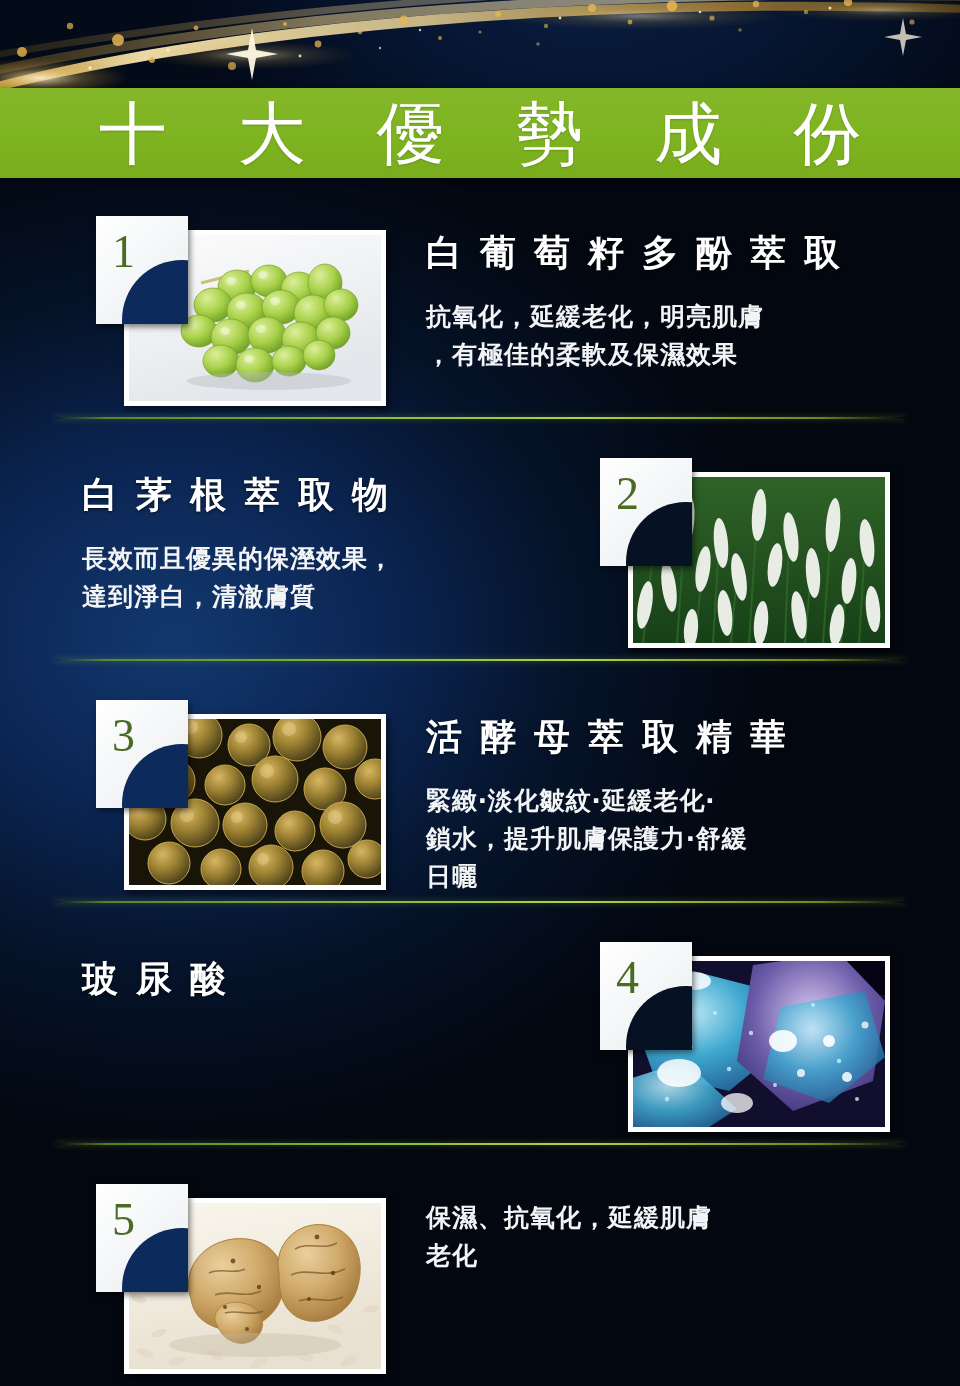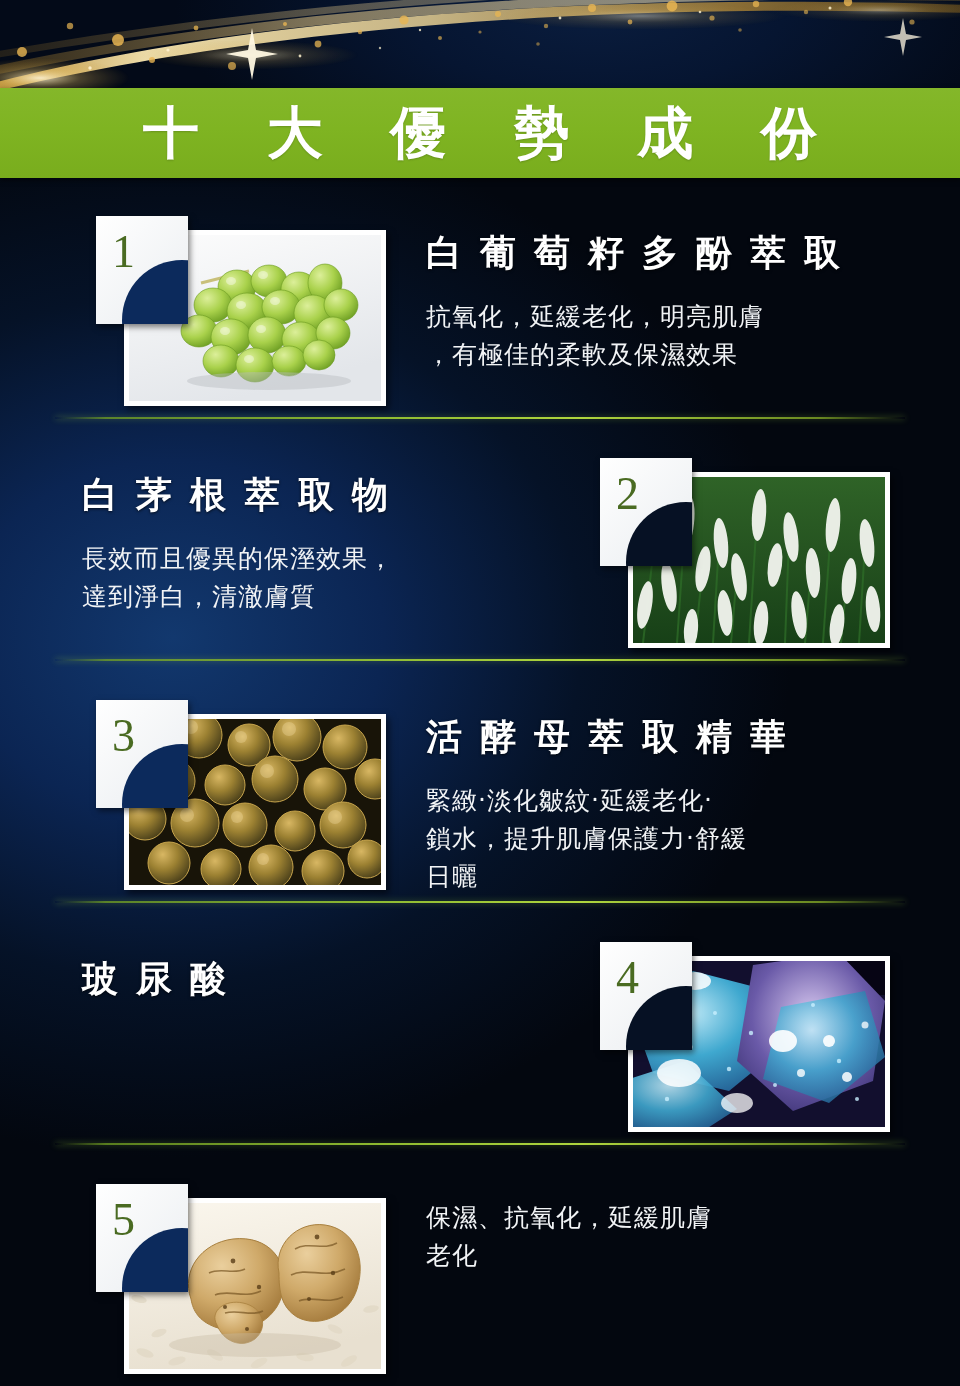--- a/index.html
+++ b/index.html
@@ -41,22 +41,22 @@
     left: 0; top: 88px;
     width: 960px; height: 90px;
     background: linear-gradient(180deg, #84b72a 0%, #7fb422 45%, #79ad1d 100%);
     display: flex;
     align-items: center;
     justify-content: center;
     box-shadow: 0 2px 5px rgba(0,0,0,0.55);
   }
   .title-banner .title-text {
     color: #ffffff;
-    font-size: 56px;
-    font-weight: 700;
+    font-size: 68px;
+    font-weight: 400;
     letter-spacing: 26px;
     text-indent: 26px;
     line-height: 1;
     white-space: nowrap;
     text-shadow: 0 1px 2px rgba(0,0,0,0.18);
   }
 
   
   .list { position: absolute; left: 0; top: 178px; width: 960px; }
 
@@ -154,21 +154,21 @@
     font-weight: 700;
     letter-spacing: 4px;
     line-height: 1.25;
     color: #ffffff;
     text-shadow: 0 1px 3px rgba(0,0,0,0.7);
     margin-bottom: 22px;
     white-space: nowrap;
   }
   .desc {
     font-size: 25px;
-    font-weight: 400;
+    font-weight: 700;
     line-height: 1.52;
     letter-spacing: 1px;
     color: #f2f4f6;
   }
   .desc .ln { display: block; }
 </style>
 </head>
 <body>
 
 <div class="page">

